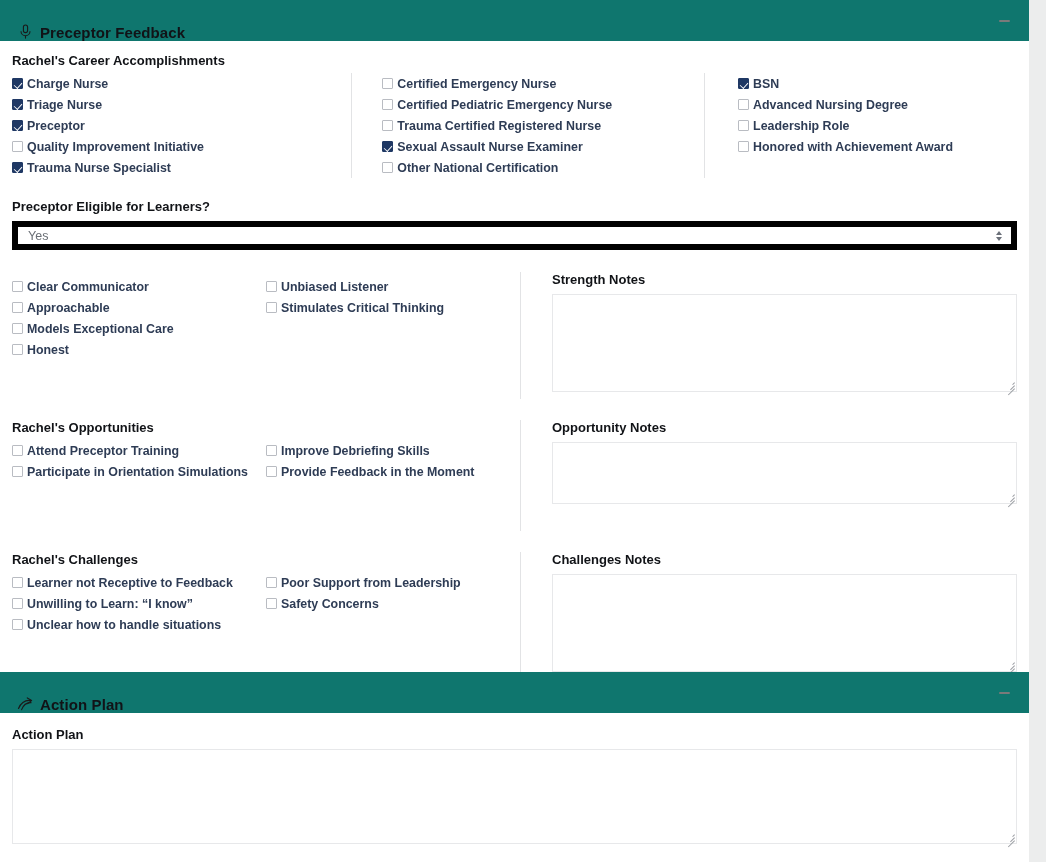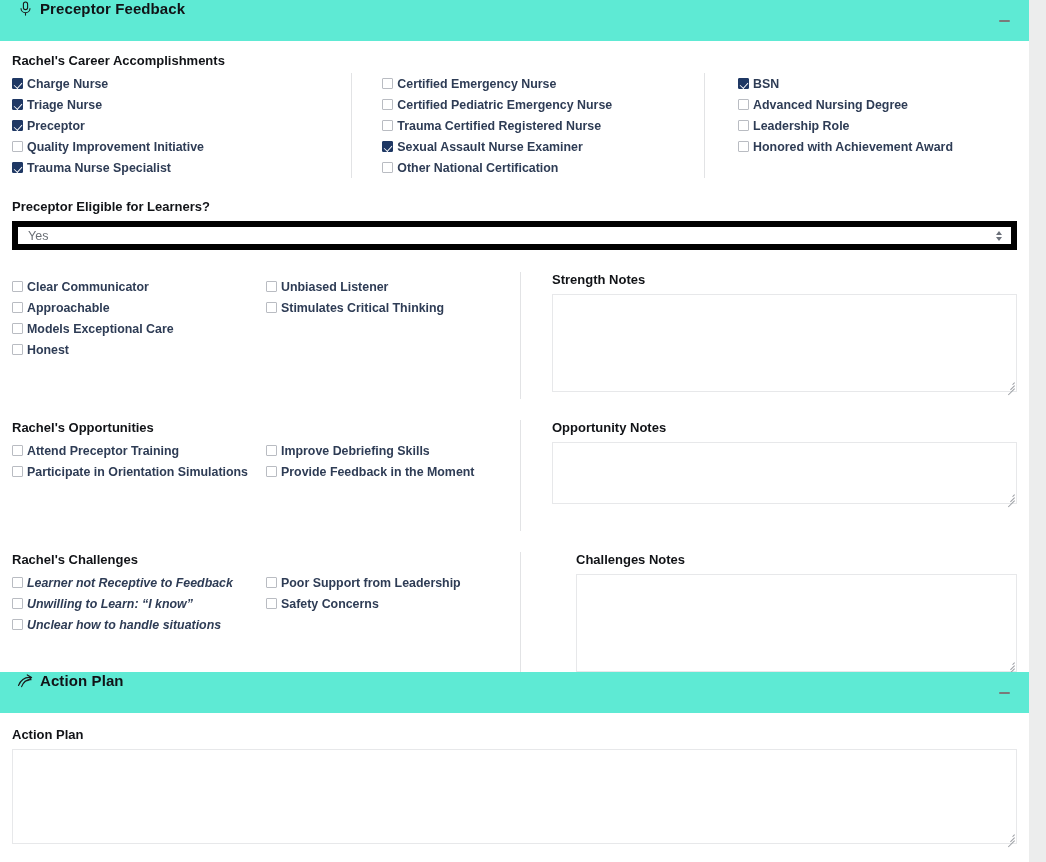--- a/index.html
+++ b/index.html
@@ -21,23 +21,23 @@
     position: absolute;
     left: 0;
     width: 1029px;
     background: #ffffff;
   }
 
   
   .section-header {
     position: relative;
     height: 41px;
-    background: #5eead4;
-    display: flex;
-    align-items: flex-start;
+    background: #0f766e;
+    display: flex;
+    align-items: flex-end;
     padding: 0 0 0 16px;
   }
   .section-header .hdr-icon {
     width: 18px;
     height: 18px;
     margin-right: 6px;
     flex: 0 0 auto;
     display: flex;
     align-items: center;
     justify-content: center;
@@ -334,25 +334,25 @@
                   <i></i>
                   <i></i>
                   <i></i>
                 </span>
             </div>
           </div>
         </div>
       </div>
 
       <div style="padding-top:21px;">
-        <div class="row2" style="min-height:118px;gap:24px;">
+        <div class="row2" style="min-height:118px;">
           <div class="left">
             <div class="field-label">Rachel's Challenges</div>
             <div class="cbgroup" style="margin-top:4px;">
-              <div class="cbcol" style="width:254px;font-style:italic;">
+              <div class="cbcol" style="width:254px;">
                   <label class="cbrow"><span class="cbox"></span><span class="cblabel">Learner not Receptive to Feedback</span></label>
                   <label class="cbrow"><span class="cbox"></span><span class="cblabel">Unwilling to Learn: “I know”</span></label>
                   <label class="cbrow"><span class="cbox"></span><span class="cblabel">Unclear how to handle situations</span></label>
                 </div>
               <div class="cbcol" style="width:240px;">
                   <label class="cbrow"><span class="cbox"></span><span class="cblabel">Poor Support from Leadership</span></label>
                   <label class="cbrow"><span class="cbox"></span><span class="cblabel">Safety Concerns</span></label>
                 </div>
             </div>
           </div>

